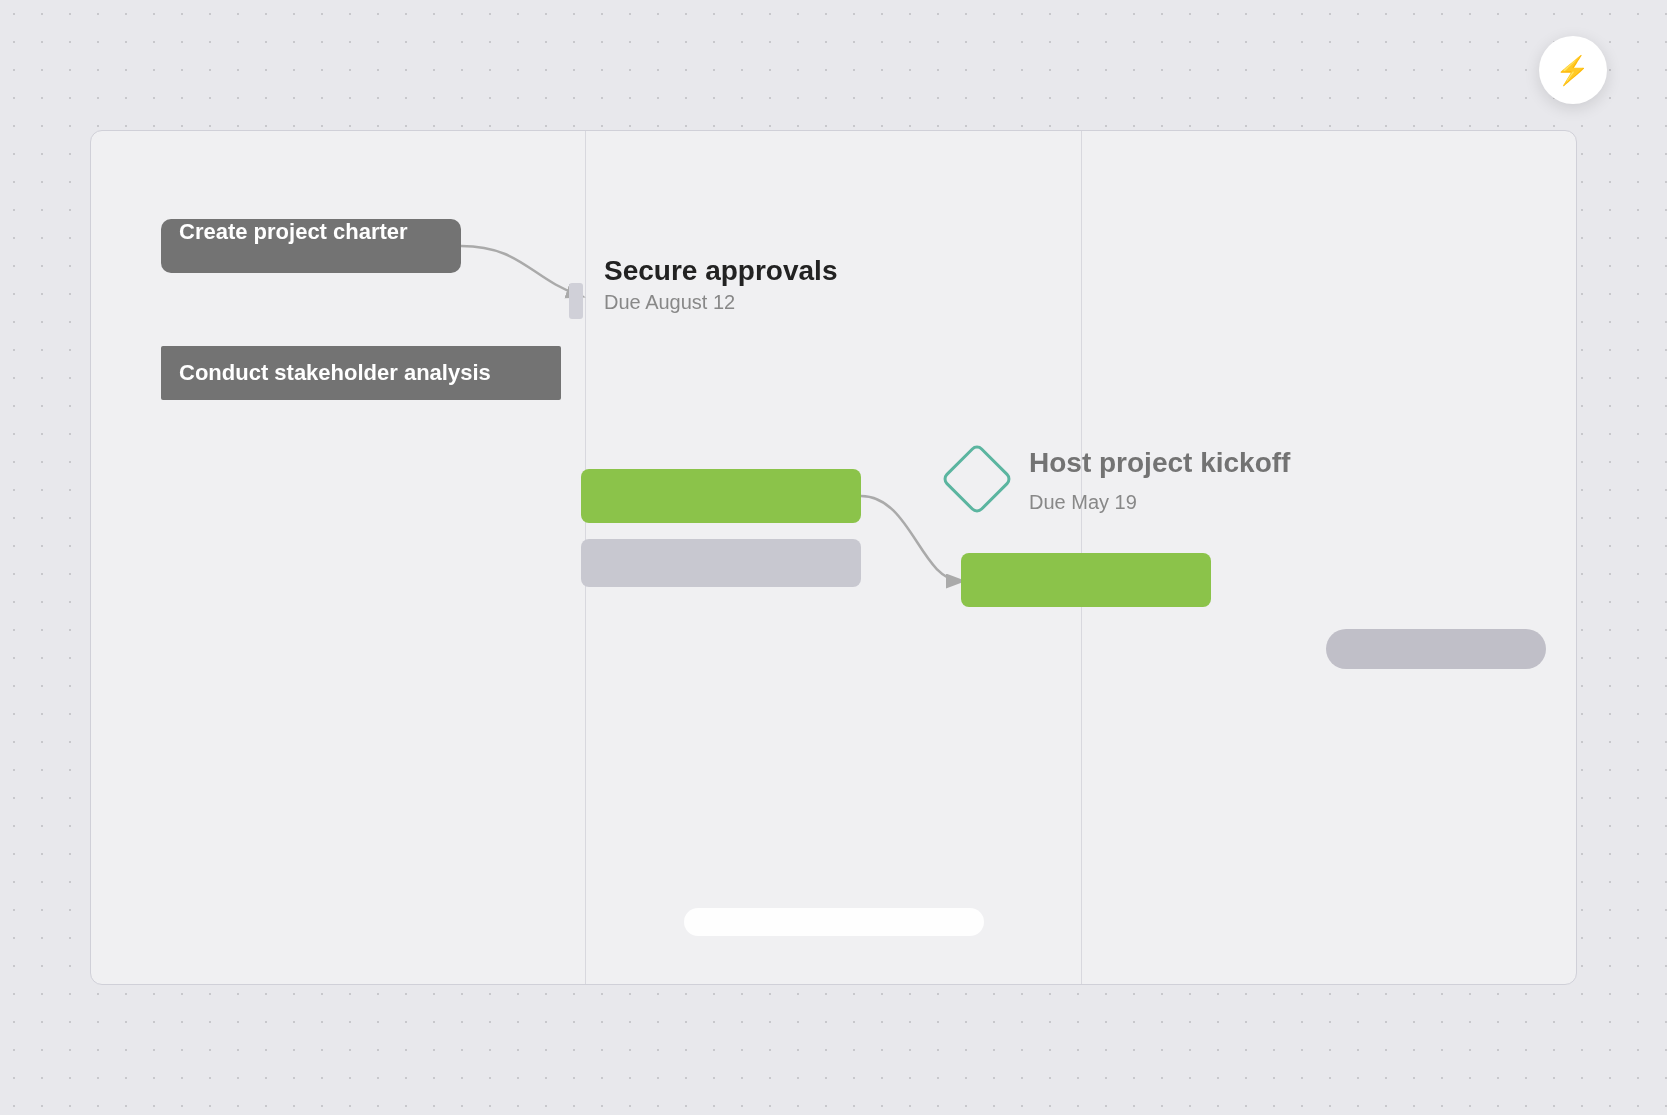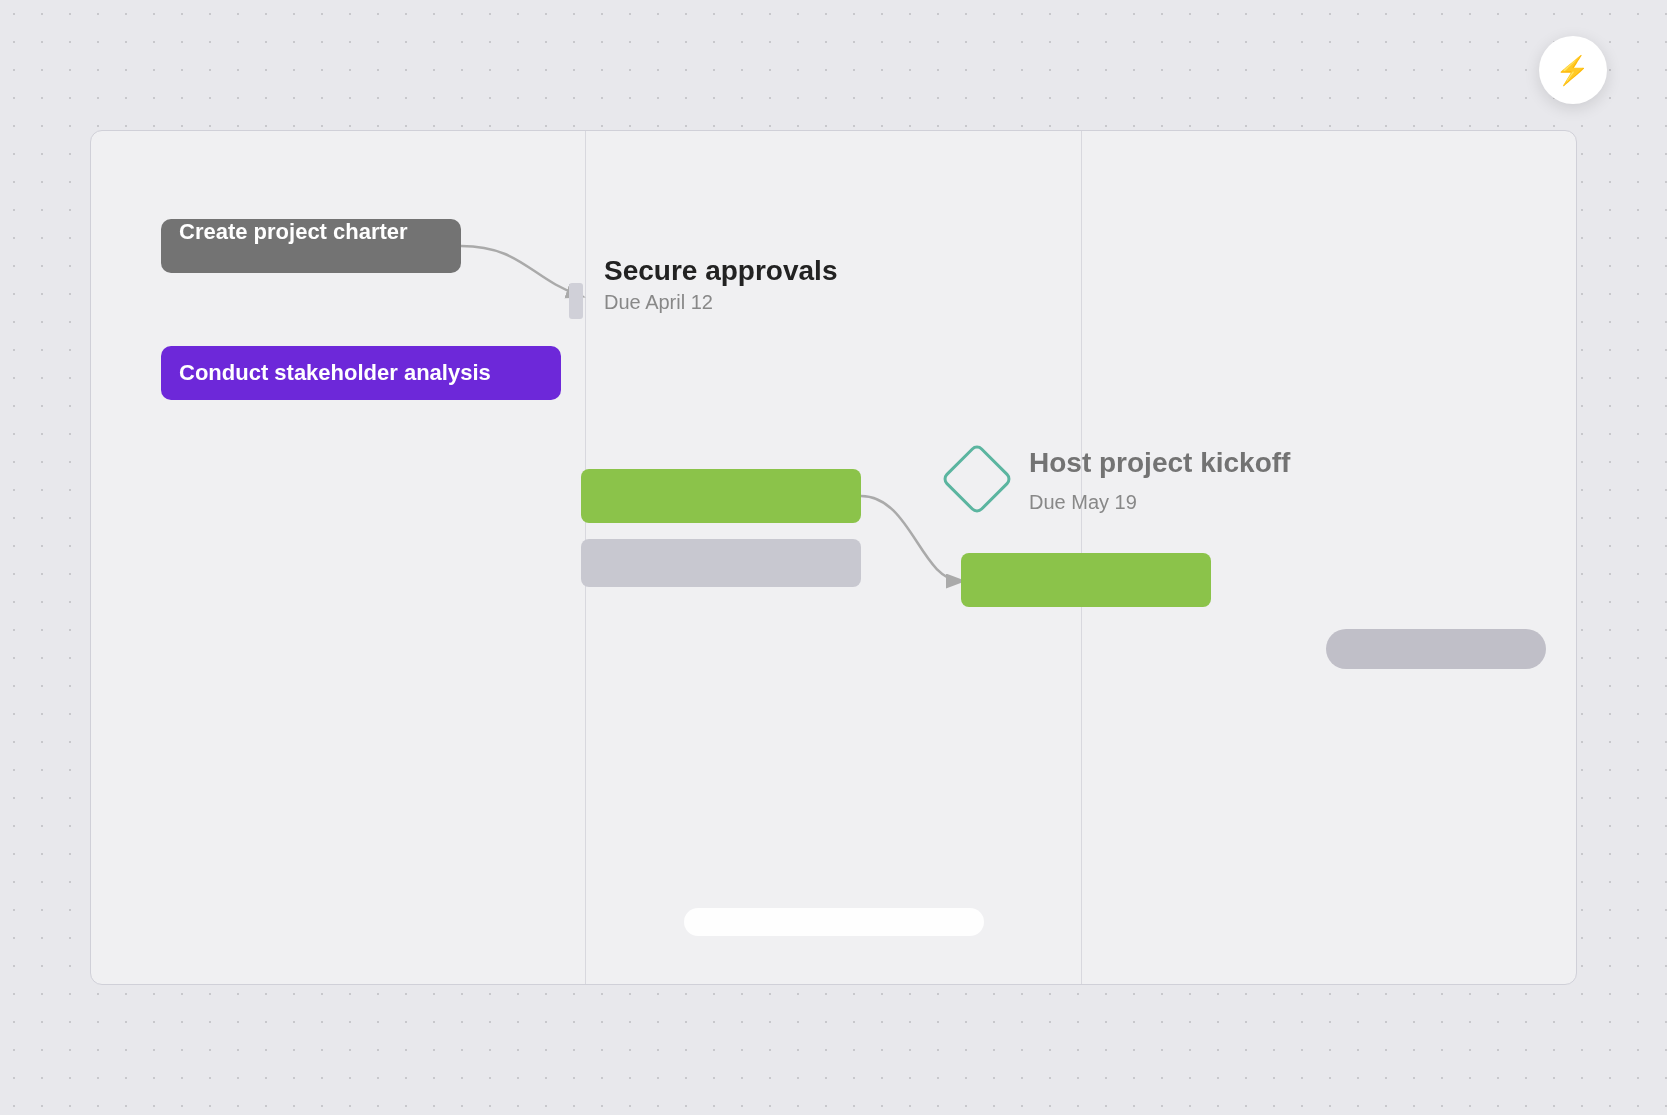--- a/index.html
+++ b/index.html
@@ -82,22 +82,22 @@
       font-weight: 600;
       white-space: nowrap;
     }
 
     .task-purple-2 {
       position: absolute;
       top: 215px;
       left: 70px;
       width: 400px;
       height: 54px;
-      background: #6d28d9;
-      border-radius: 10px;
+      background: #737373;
+      border-radius: 2px;
       display: flex;
       align-items: center;
       padding: 0 18px;
     }
 
     .task-purple-2 span {
       color: #fff;
       font-size: 22px;
       font-weight: 600;
       white-space: nowrap;
@@ -269,21 +269,21 @@
   </div>
 
   <div class="task-purple-2">
     <span>Conduct stakeholder analysis</span>
   </div>
 
   <div class="milestone-secure">
     <div class="milestone-pin"></div>
     <div class="milestone-label">
       <div class="milestone-title">Secure approvals</div>
-      <div class="milestone-due">Due April 12</div>
+      <div class="milestone-due">Due August 12</div>
     </div>
   </div>
 
   <div class="bar-green-1"></div>
 
   <div class="bar-gray-1"></div>
 
   <div class="milestone-host">
     <div class="diamond"></div>
     <div class="milestone-label">

